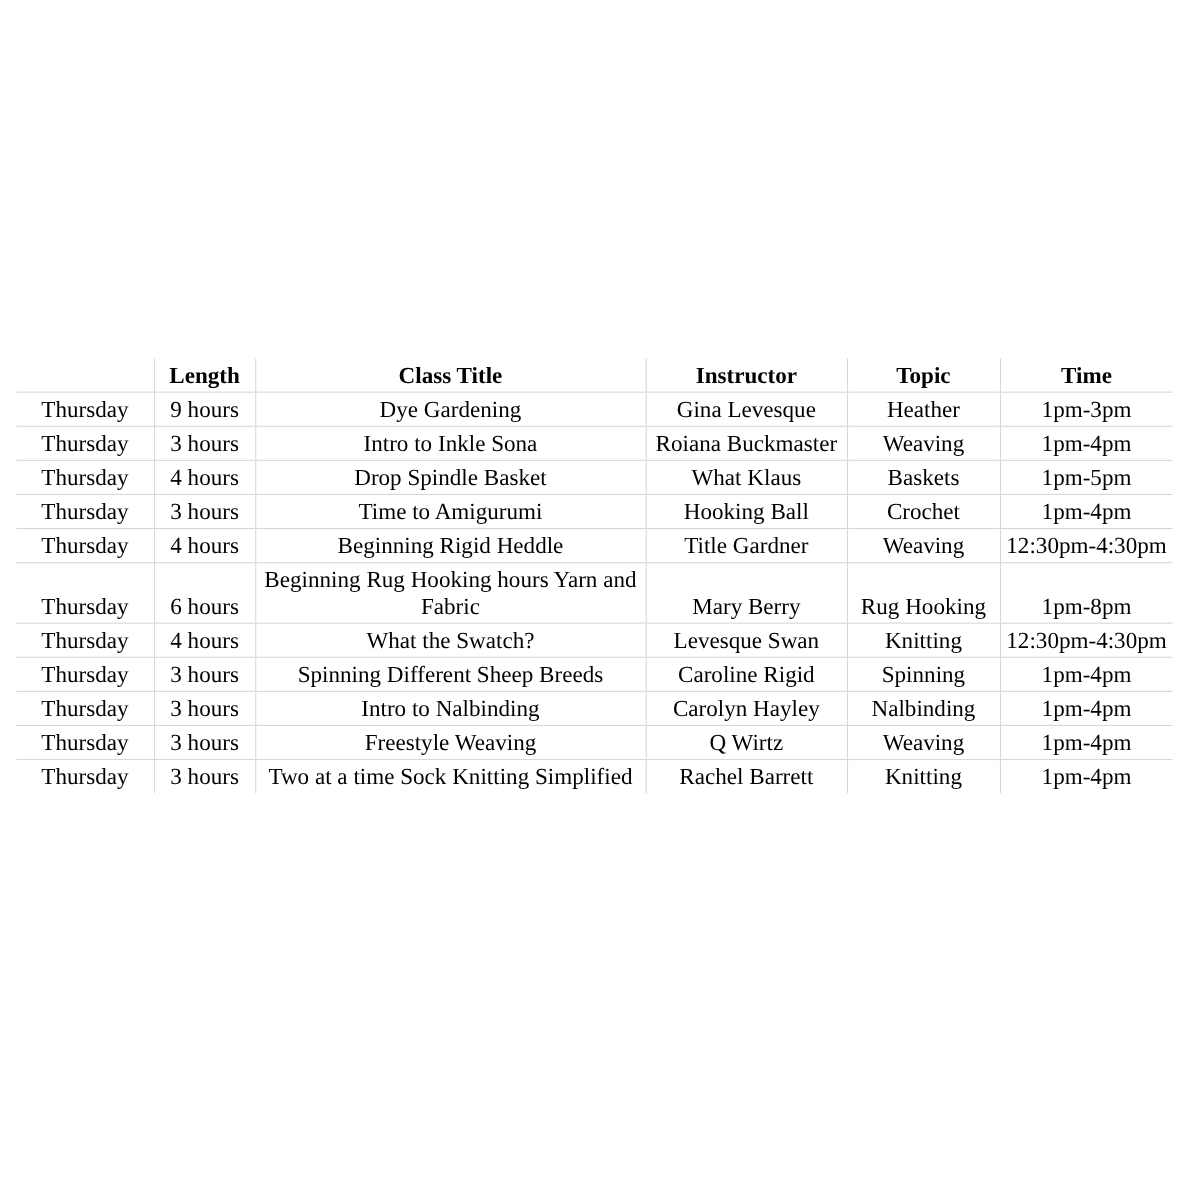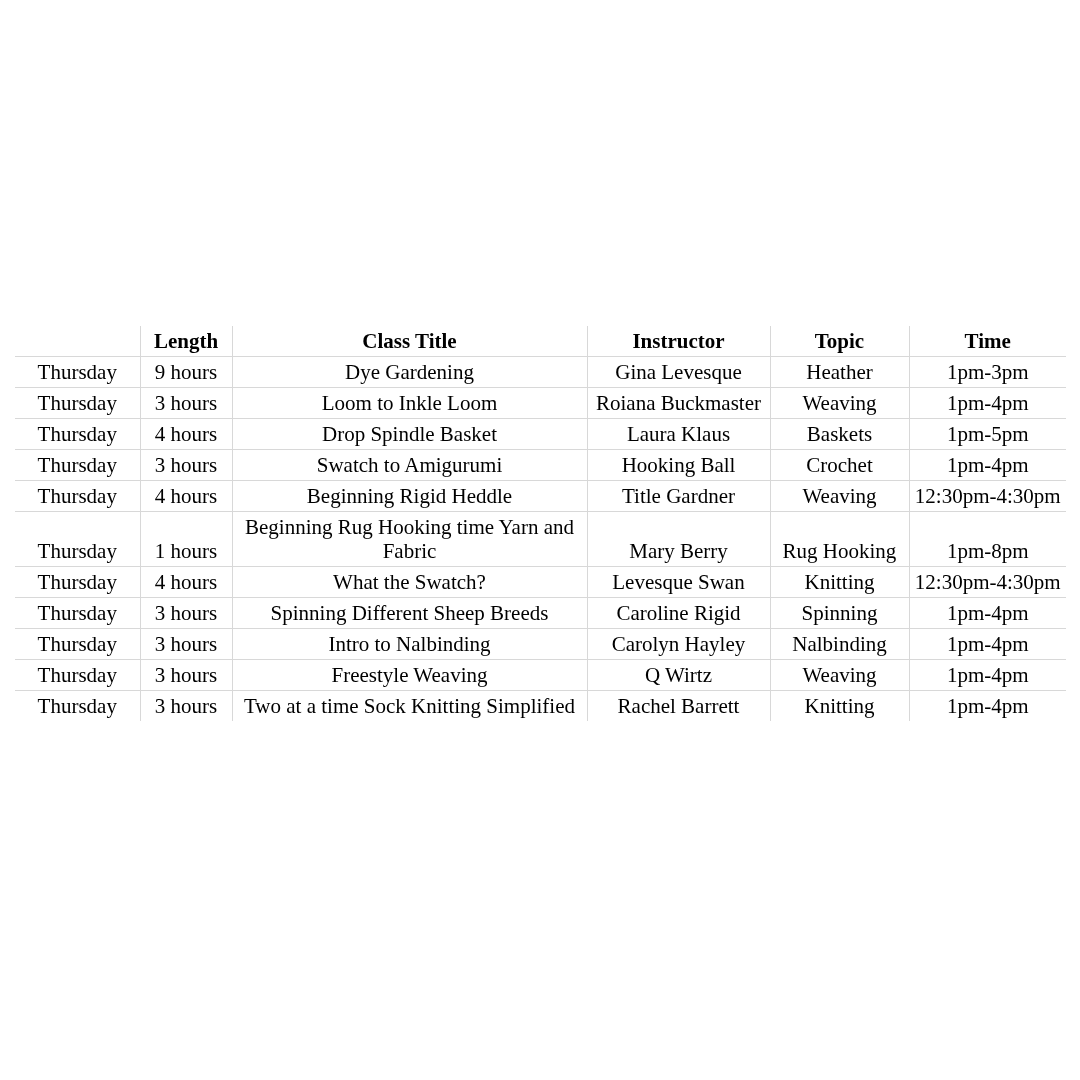--- a/index.html
+++ b/index.html
@@ -83,57 +83,57 @@
     <td>9 hours</td>
     <td>Dye Gardening</td>
     <td>Gina Levesque</td>
     <td>Heather</td>
     <td>1pm-3pm</td>
   </tr>
 
   <tr>
     <td>Thursday</td>
     <td>3 hours</td>
-    <td>Loom to Inkle Loom</td>
+    <td>Intro to Inkle Sona</td>
     <td>Roiana Buckmaster</td>
     <td>Weaving</td>
     <td>1pm-4pm</td>
   </tr>
 
   <tr>
     <td>Thursday</td>
     <td>4 hours</td>
     <td>Drop Spindle Basket</td>
-    <td>Laura Klaus</td>
+    <td>What Klaus</td>
     <td>Baskets</td>
     <td>1pm-5pm</td>
   </tr>
 
   <tr>
     <td>Thursday</td>
     <td>3 hours</td>
-    <td>Swatch to Amigurumi</td>
+    <td>Time to Amigurumi</td>
     <td>Hooking Ball</td>
     <td>Crochet</td>
     <td>1pm-4pm</td>
   </tr>
 
   <tr>
     <td>Thursday</td>
     <td>4 hours</td>
     <td>Beginning Rigid Heddle</td>
     <td>Title Gardner</td>
     <td>Weaving</td>
     <td>12:30pm-4:30pm</td>
   </tr>
 
   <tr>
     <td>Thursday</td>
-    <td>1 hours</td>
-    <td>Beginning Rug Hooking time Yarn and Fabric</td>
+    <td>6 hours</td>
+    <td>Beginning Rug Hooking hours Yarn and Fabric</td>
     <td>Mary Berry</td>
     <td>Rug Hooking</td>
     <td>1pm-8pm</td>
   </tr>
 
   <tr>
     <td>Thursday</td>
     <td>4 hours</td>
     <td>What the Swatch?</td>
     <td>Levesque Swan</td>

